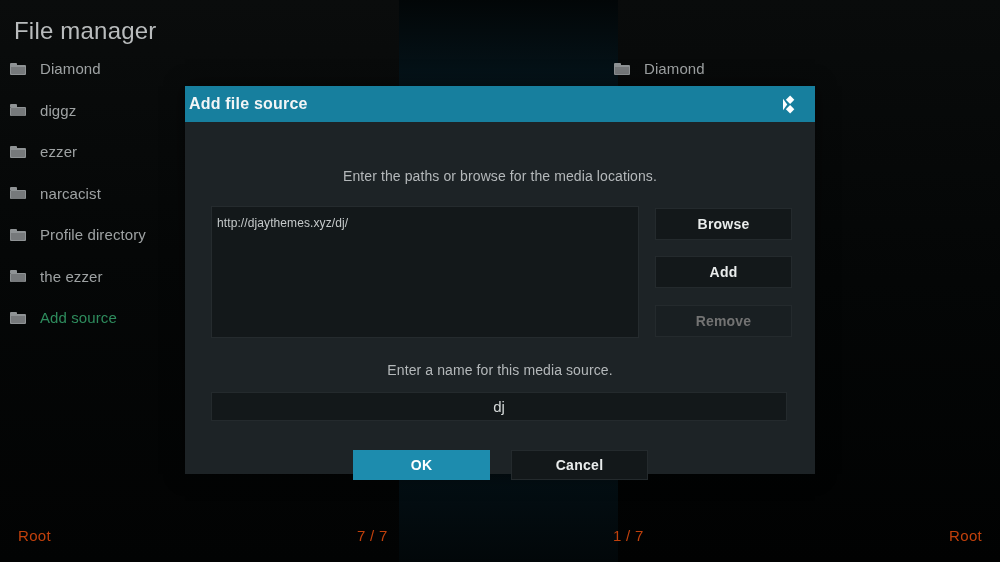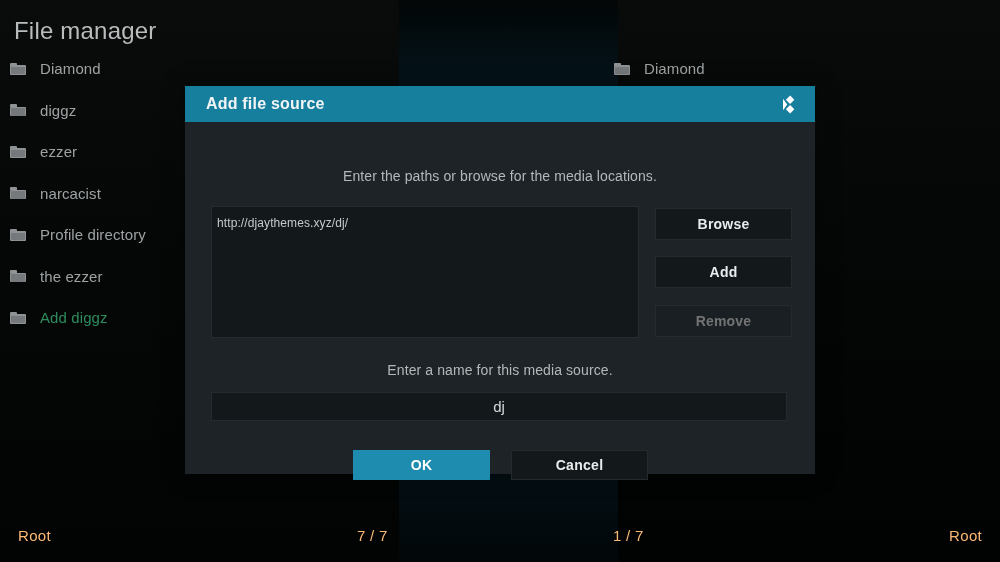--- a/index.html
+++ b/index.html
@@ -127,21 +127,21 @@
   
   .statusbar {
     position: absolute;
     left: 0; bottom: 0;
     width: 1000px; height: 48px;
   }
   .status-text {
     position: absolute;
     top: 13px;
     font-size: 15px;
-    color: #fdba74;
+    color: #c2410c;
     letter-spacing: 0.3px;
   }
   .st-root-left   { left: 18px; }
   .st-count-left  { left: 357px; }
   .st-count-right { left: 613px; }
   .st-root-right  { right: 18px; }
 
   
   .dialog {
     position: absolute;
@@ -153,21 +153,21 @@
     box-shadow: 0 0 18px rgba(0,0,0,0.55);
   }
   .dialog-header {
     position: relative;
     height: 36px;
     background: #177f9e;
     display: flex;
     align-items: center;
   }
   .dialog-title {
-    margin-left: 21px;
+    margin-left: 4px;
     font-size: 16px;
     font-weight: bold;
     color: #f2f5f6;
     letter-spacing: 0.2px;
   }
   .kodi-logo {
     position: absolute;
     right: 13px;
     top: 7px;
     width: 23px;
@@ -320,21 +320,21 @@
           <span class="inner"></span>
         </span>
         <span class="file-label">the ezzer</span>
       </div>
       <div class="file-row accent">
         <span class="folder-icon">
           <span class="tab"></span>
           <span class="body"></span>
           <span class="inner"></span>
         </span>
-        <span class="file-label">Add diggz</span>
+        <span class="file-label">Add source</span>
       </div>
     </div>
   <div class="pane pane-right" id="right-pane">
       <div class="file-row">
         <span class="folder-icon">
           <span class="tab"></span>
           <span class="body"></span>
           <span class="inner"></span>
         </span>
         <span class="file-label">Diamond</span>

